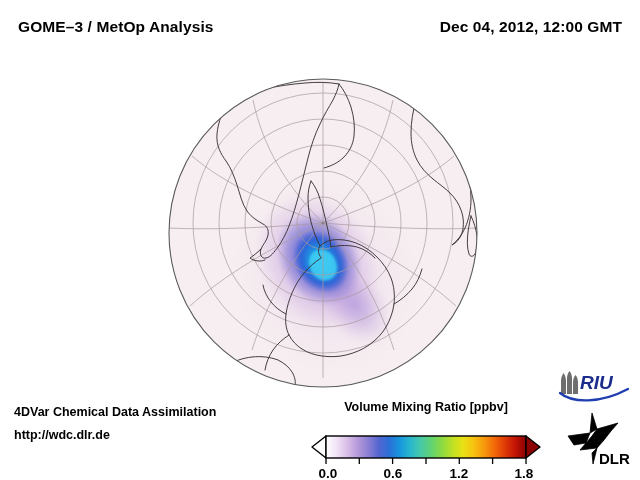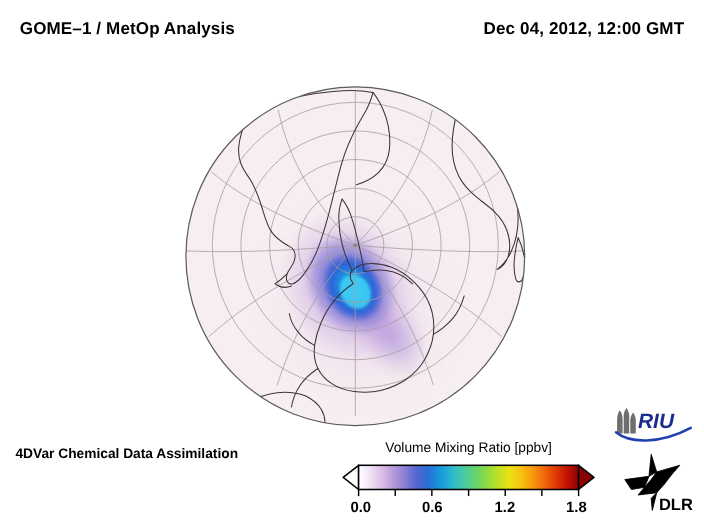--- a/index.html
+++ b/index.html
@@ -63,24 +63,24 @@
 
   
   #cbar-block {
     position: absolute;
     left: 310px;
     top: 400px;
     width: 232px;
   }
   #cbar-title {
     font-size: 12.5px;
-    font-weight: normal;
+    font-weight: bold;
     text-align: center;
     white-space: nowrap;
-    margin-bottom: 8px;
+    margin-bottom: 21px;
   }
   #cbar-svg { display: block; }
 
   
   #riu-logo {
     position: absolute;
     left: 558px;
     top: 370px;
     width: 72px;
     height: 34px;
@@ -91,21 +91,21 @@
     top: 412px;
     width: 64px;
     height: 56px;
   }
   svg { overflow: visible; }
 </style>
 </head>
 <body>
 
 <div class="hdr-left">
-  <div class="hdr-line">GOME–1 / MetOp Analysis</div>
+  <div class="hdr-line">GOME–3 / MetOp Analysis</div>
 </div>
 
 <div class="hdr-right">
   <div class="hdr-line">Dec 04, 2012, 12:00 GMT</div>
 </div>
 
 <div id="globe-wrap">
   <svg id="globe-svg" width="310" height="310" viewBox="0 0 310 310" xmlns="http://www.w3.org/2000/svg">
     <defs>
       <clipPath id="discClip">
@@ -245,20 +245,21 @@
 
       <circle cx="155" cy="145" r="1.6" fill="#8c8088"></circle>
     </g>
 
     <circle cx="155" cy="155" r="154" fill="none" stroke="#5a5a5a" stroke-width="1.1"></circle>
   </svg>
 </div>
 
 <div class="ftr-left">
   <div class="ftr-line">4DVar Chemical Data Assimilation</div>
+  <div class="ftr-line">http://wdc.dlr.de</div>
 </div>
 
 <div id="cbar-block">
   <div id="cbar-title">Volume Mixing Ratio [ppbv]</div>
   <svg id="cbar-svg" width="232" height="48" viewBox="0 0 232 48" xmlns="http://www.w3.org/2000/svg">
     <defs>
       <linearGradient id="cbGrad" x1="0%" y1="0%" x2="100%" y2="0%">
         <stop offset="0.000" stop-color="#ffffff"></stop>
         <stop offset="0.052" stop-color="#f2e4f6"></stop>
         <stop offset="0.105" stop-color="#d9bfe8"></stop>

